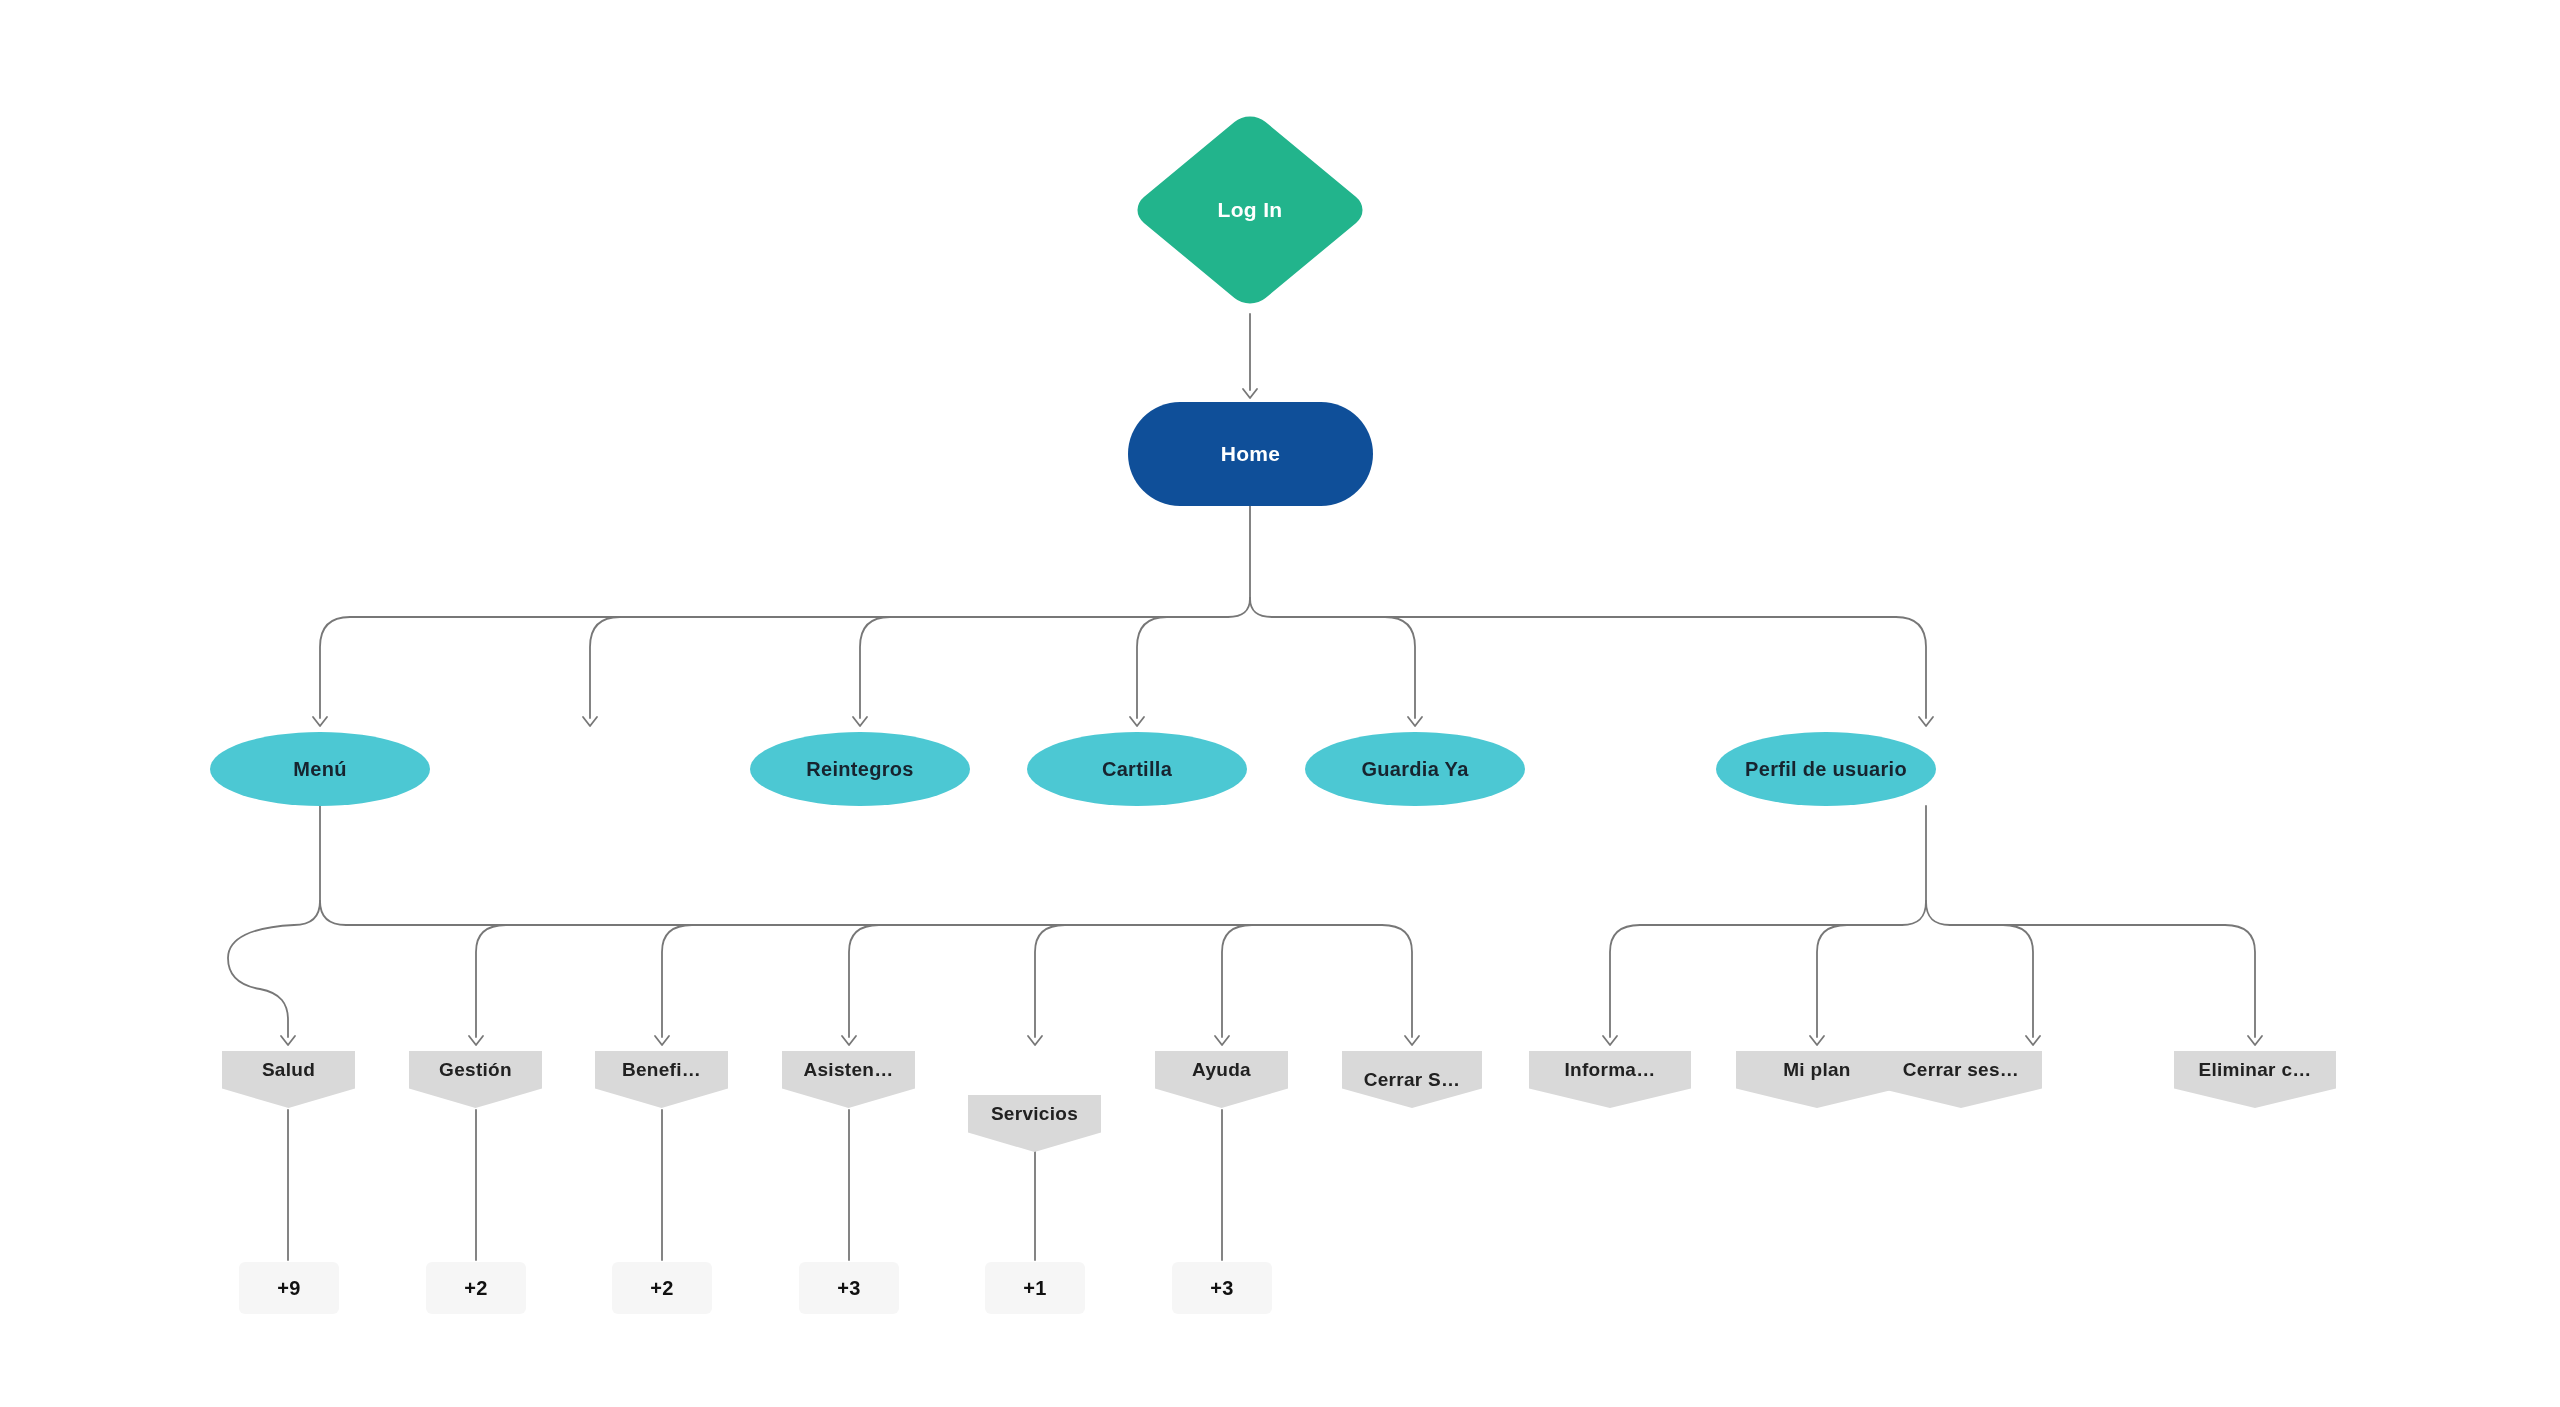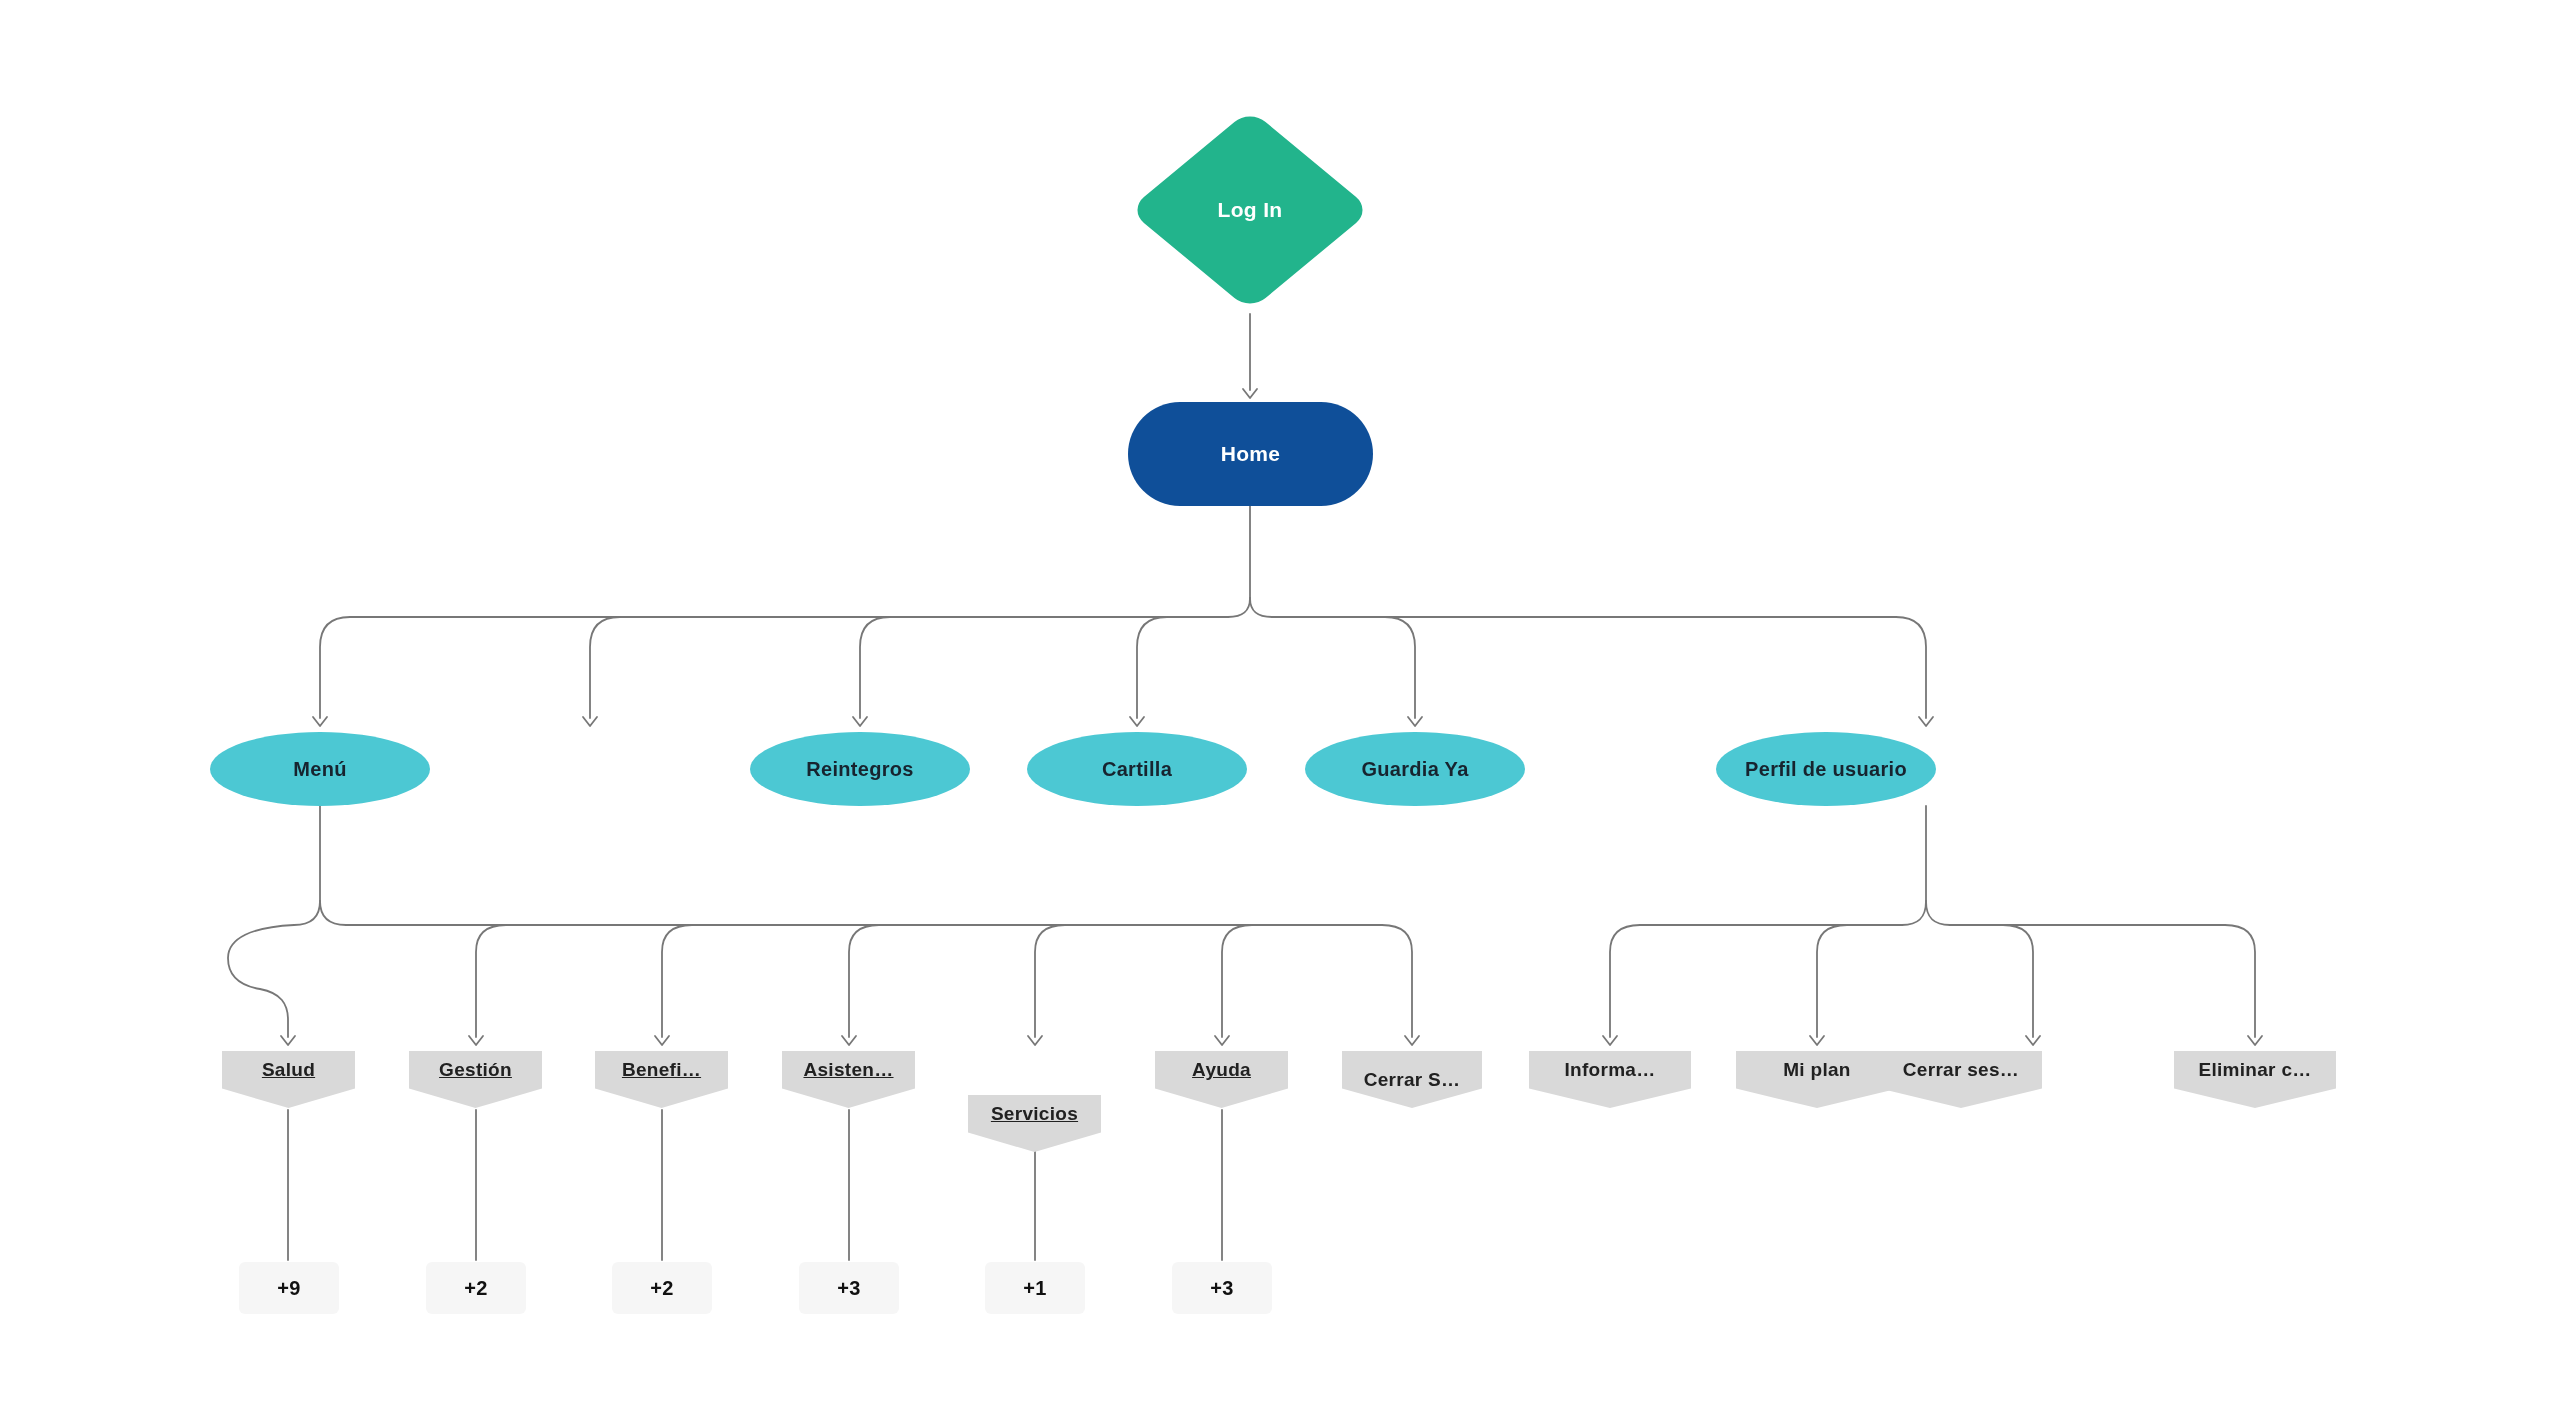--- a/index.html
+++ b/index.html
@@ -80,21 +80,21 @@
   .pentagon {
     top: 1051px;
     height: 57px;
     background: #d9d9d9;
     color: #212121;
     font-size: 19px;
     clip-path: polygon(0% 0%, 100% 0%, 100% 66%, 50% 100%, 0% 66%);
     align-items: flex-start;
   }
   .pentagon > span { line-height: 38px; }
-  .pent-narrow { width: 133px; text-decoration: underline; }
+  .pent-narrow { width: 133px; }
   .pent-mid    { width: 140px; }
   .pent-wide   { width: 162px; }
   .pt-salud       { left: 222px; }
   .pt-gestion     { left: 409px; }
   .pt-beneficios  { left: 595px; }
   .pt-asistencia  { left: 782px; }
   .pt-servicios   { left: 968px; margin-top: 44px; }
   .pt-ayuda       { left: 1155px; }
   .pt-cerrar-s    { left: 1342px; align-items: center; }
   .pt-informacion { left: 1529px; }

